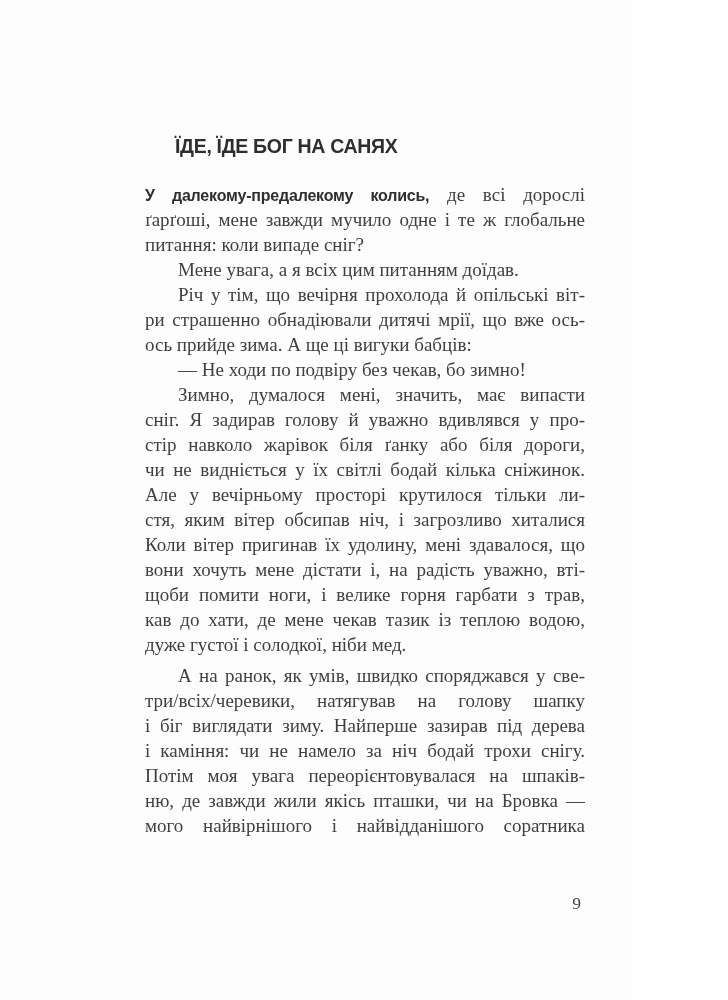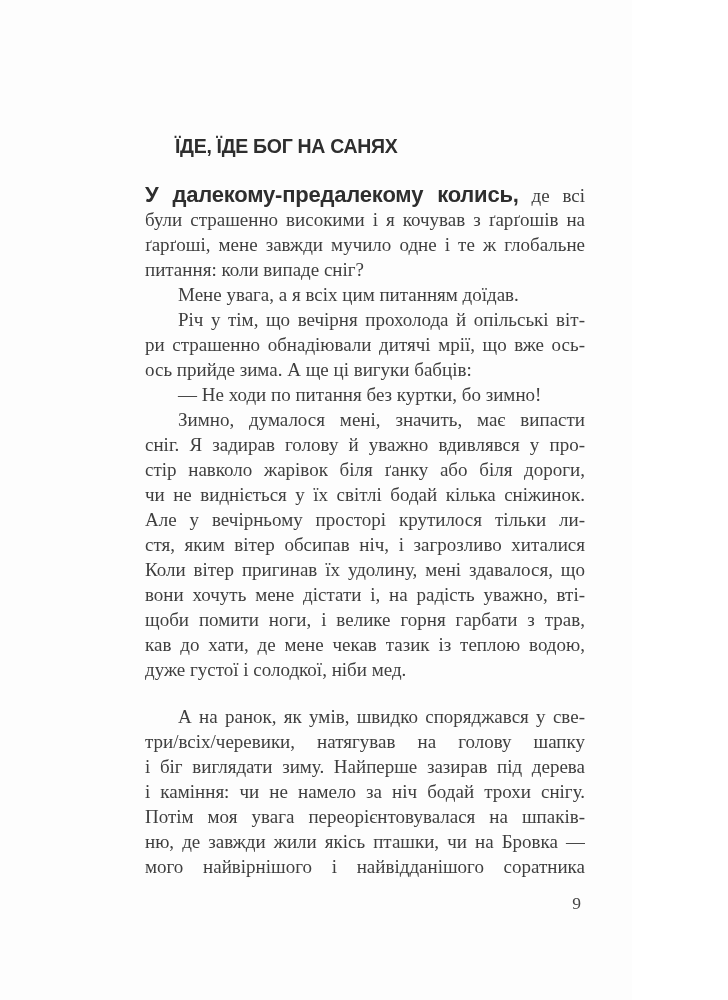--- a/index.html
+++ b/index.html
@@ -28,35 +28,35 @@
     font-size: 19.5px;
     line-height: 20px;
     letter-spacing: -0.3px;
     color: var(--title-color, #2e2e2e);
   }
   .body {
     color: var(--text-color, #3f3f3f);
     font-size: 19px;
   }
   .para { margin: 0; }
-  .para.space-before { margin-top: 22px; }
+  .para.space-before { margin-top: 6px; }
   .line {
     line-height: 25px;
     height: 25px;
     overflow: hidden;
   }
   .line.j {
     text-align: justify;
     text-align-last: justify;
   }
   .line.ind { padding-left: 33px; }
   .lead {
     font-family: "Liberation Sans", sans-serif;
     font-weight: bold;
-    font-size: 22px;
+    font-size: 16px;
     letter-spacing: -0.2px;
     color: var(--title-color, #2e2e2e);
   }
   .pagenum {
     position: absolute;
     left: 445px;
     top: 893px;
     width: 136px;
     text-align: right;
     font-family: "Liberation Serif", serif;
@@ -66,34 +66,33 @@
 </style>
 </head>
 <body>
 
 <div class="page">
   <div class="text-block">
     <h1 class="title">ЇДЕ, ЇДЕ БОГ НА САНЯХ</h1>
     <div class="body" id="body">
         <div class="para">
           <div class="line j"><span class="lead">У далекому-предалекому колись,</span> де всі дорослі</div>
-          <div class="line j">були страшенно високими і я кочував з ґарґошів на</div>
           <div class="line j">ґарґоші, мене завжди мучило одне і те ж глобальне</div>
           <div class="line">питання: коли випаде сніг?</div>
         </div>
         <div class="para">
           <div class="line ind">Мене увага, а я всіх цим питанням доїдав.</div>
         </div>
         <div class="para">
           <div class="line j ind">Річ у тім, що вечірня прохолода й опільські віт-</div>
           <div class="line j">ри страшенно обнадіювали дитячі мрії, що вже ось-</div>
           <div class="line">ось прийде зима. А ще ці вигуки бабців:</div>
         </div>
         <div class="para">
-          <div class="line ind">— Не ходи по питання без куртки, бо зимно!</div>
+          <div class="line ind">— Не ходи по подвіру без чекав, бо зимно!</div>
         </div>
         <div class="para">
           <div class="line j ind">Зимно, думалося мені, значить, має випасти</div>
           <div class="line j">сніг. Я задирав голову й уважно вдивлявся у про-</div>
           <div class="line j">стір навколо жарівок біля ґанку або біля дороги,</div>
           <div class="line j">чи не видніється у їх світлі бодай кілька сніжинок.</div>
           <div class="line j">Але у вечірньому просторі крутилося тільки ли-</div>
           <div class="line j">стя, яким вітер обсипав ніч, і загрозливо хиталися</div>
           <div class="line j">Коли вітер пригинав їх удолину, мені здавалося, що</div>
           <div class="line j">вони хочуть мене дістати і, на радість уважно, вті-</div>

